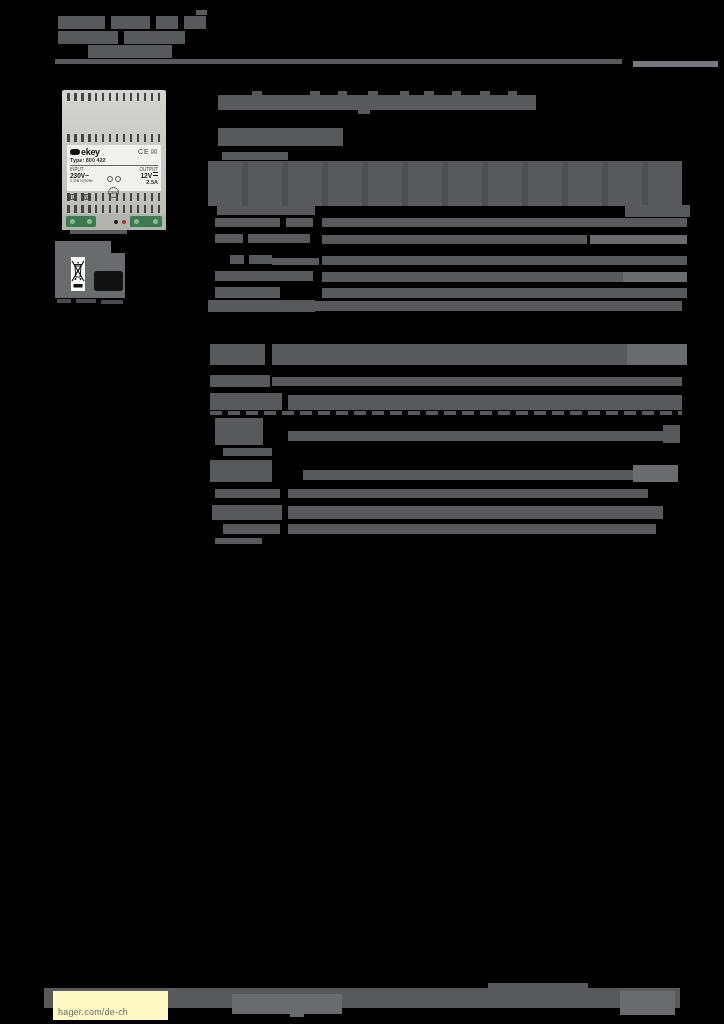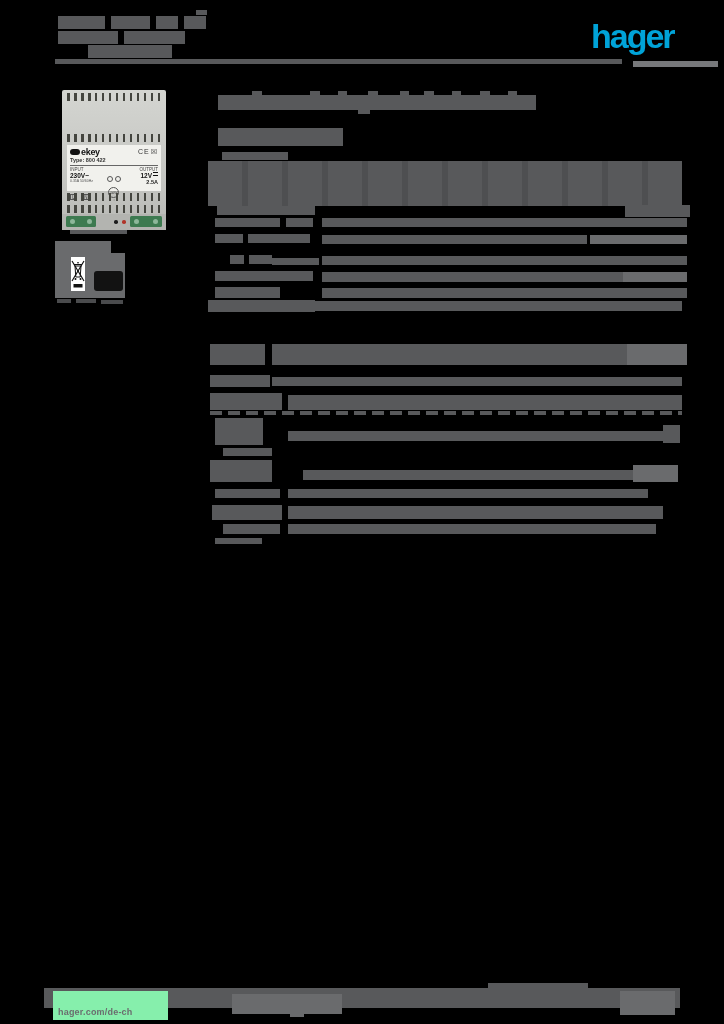--- a/index.html
+++ b/index.html
@@ -52,22 +52,22 @@
   .led1{left:52px;background:#1d1d1d;} .led2{left:60px;background:#b03429;}
 
   
   .weee-block{left:55px;top:253px;width:70px;height:45px;background:#6a6b6d;}
   .weee-block-top{left:55px;top:241px;width:56px;height:12px;background:#6a6b6d;}
   .weee-box{left:71px;top:257px;width:14px;height:34px;background:#fff;}
   .blob{left:94px;top:271px;width:29px;height:20px;background:#121212;border-radius:3px;}
 
   
   .footer-bar{left:44px;top:988px;width:636px;height:20px;background:#58595b;}
-  .footer-box{left:53px;top:991px;width:115px;height:29px;background:#86efac;box-sizing:border-box;
-              padding:10px 0 0 5px;font-weight:bold;}
+  .footer-box{left:53px;top:991px;width:115px;height:29px;background:#fef9c3;box-sizing:border-box;
+              padding:10px 0 0 5px;}
   .footer-link{font-size:9px;color:#6b6c6e;letter-spacing:0.2px;}
   .fblob-mid{left:232px;top:994px;width:110px;height:20px;background:#6a6b6d;}
   .fblob-right{left:620px;top:991px;width:55px;height:24px;background:#6a6b6d;}
 </style>
 </head>
 <body>
 
 <div id="page">
 
   <div>
@@ -136,21 +136,20 @@
       <div class="redact" style="left: 288px; top: 524px; width: 368px; height: 10px;"></div>
       <div class="redact" style="left: 215px; top: 538px; width: 47px; height: 6px;"></div>
       <div class="redact" style="left: 70px; top: 228px; width: 57px; height: 6px;"></div>
       <div class="redact" style="left: 57px; top: 299px; width: 14px; height: 4px; background: rgb(74, 75, 77);"></div>
       <div class="redact" style="left: 76px; top: 299px; width: 20px; height: 4px; background: rgb(74, 75, 77);"></div>
       <div class="redact" style="left: 101px; top: 300px; width: 22px; height: 4px; background: rgb(74, 75, 77);"></div>
       <div class="redact" style="left: 488px; top: 983px; width: 100px; height: 6px;"></div>
       <div class="redact" style="left: 290px; top: 1012px; width: 14px; height: 5px; background: rgb(106, 107, 109);"></div>
     </div>
 
-  <div class="abs logo">hager</div>
   <div class="abs rule"></div>
   <div class="abs rule2"></div>
 
   <div class="abs device">
     <div class="vent vA"></div>
     <div class="vent vB"></div>
     <div class="label">
       <div class="lrow1">
         <span class="ekey">
             <span class="ekey-oval"></span>

